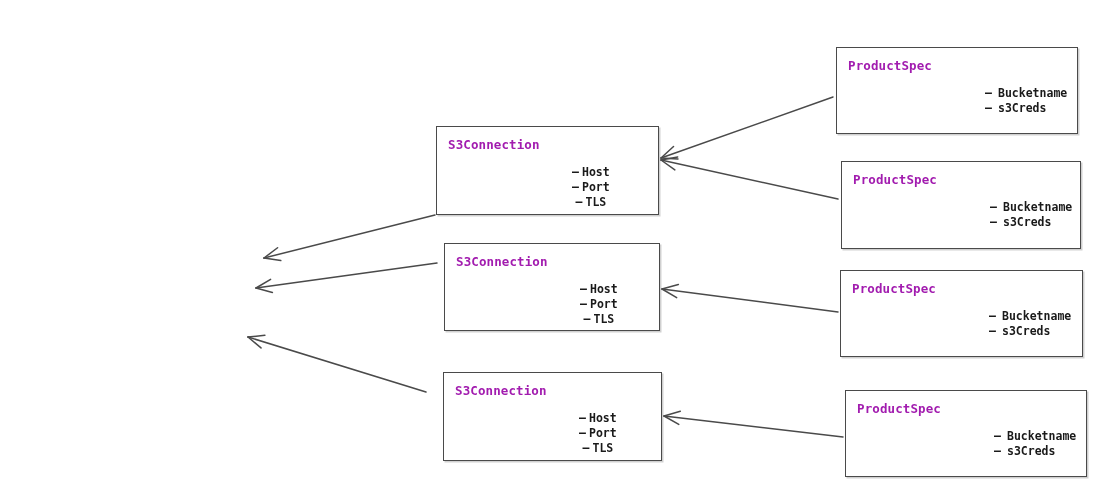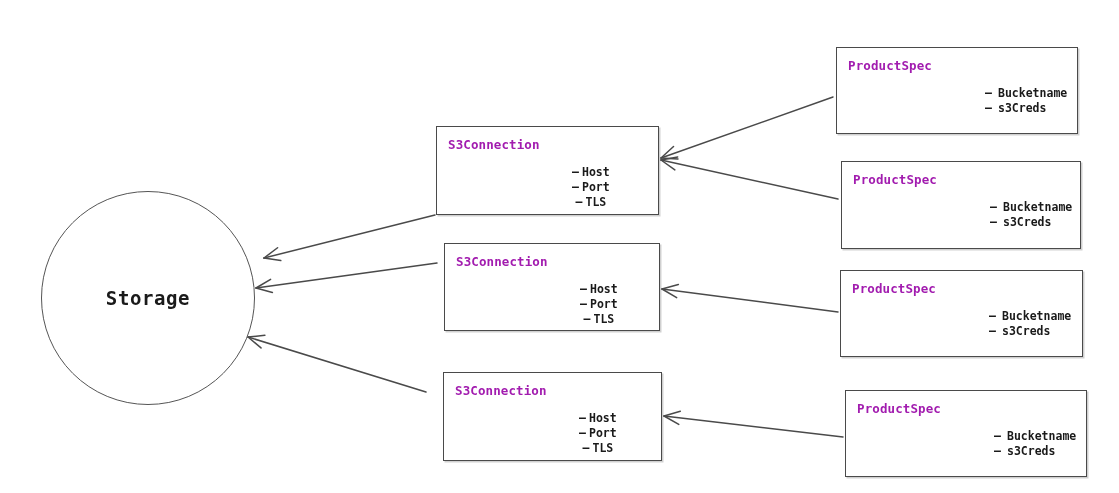--- a/index.html
+++ b/index.html
@@ -116,23 +116,20 @@
         <line x1="662" y1="289" x2="678.3838577809105" y2="284.4646715427766" stroke="#4a4a4a" stroke-width="1.5" stroke-linecap="round"></line>
         <line x1="662" y1="289" x2="676.6681891339692" y2="297.59326640632696" stroke="#4a4a4a" stroke-width="1.5" stroke-linecap="round"></line>
       </g>
       <g>
         <line x1="843" y1="437" x2="664" y2="416" stroke="#4a4a4a" stroke-width="1.5" stroke-linecap="round"></line>
         <line x1="664" y1="416" x2="680.3227519013367" y2="411.2494452568769" stroke="#4a4a4a" stroke-width="1.5" stroke-linecap="round"></line>
         <line x1="664" y1="416" x2="678.7800101448014" y2="424.3994821340108" stroke="#4a4a4a" stroke-width="1.5" stroke-linecap="round"></line>
       </g>
     </svg>
 
-  <div class="circle-node" style="left: 41px; top: 191px; width: 214px; height: 214px;">
-    <span class="circle-label">Storage</span>
-  </div>
 
   <div class="node-box" style="left: 436px; top: 126px; width: 223px; height: 89px;">
     <div class="node-title">S3Connection</div>
     <div class="node-fields s3-fields">
       <div class="field-row"><span class="dash">–</span><span>Host</span></div>
       <div class="field-row"><span class="dash">–</span><span>Port</span></div>
       <div class="field-row"><span class="dash">–</span><span>TLS</span></div>
     </div>
   </div>
 

